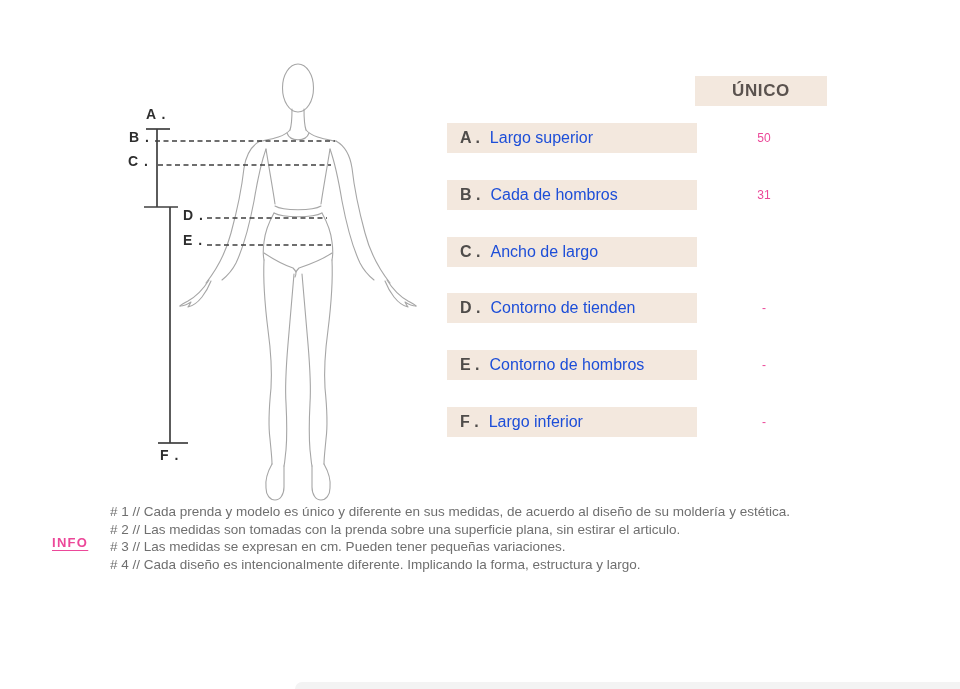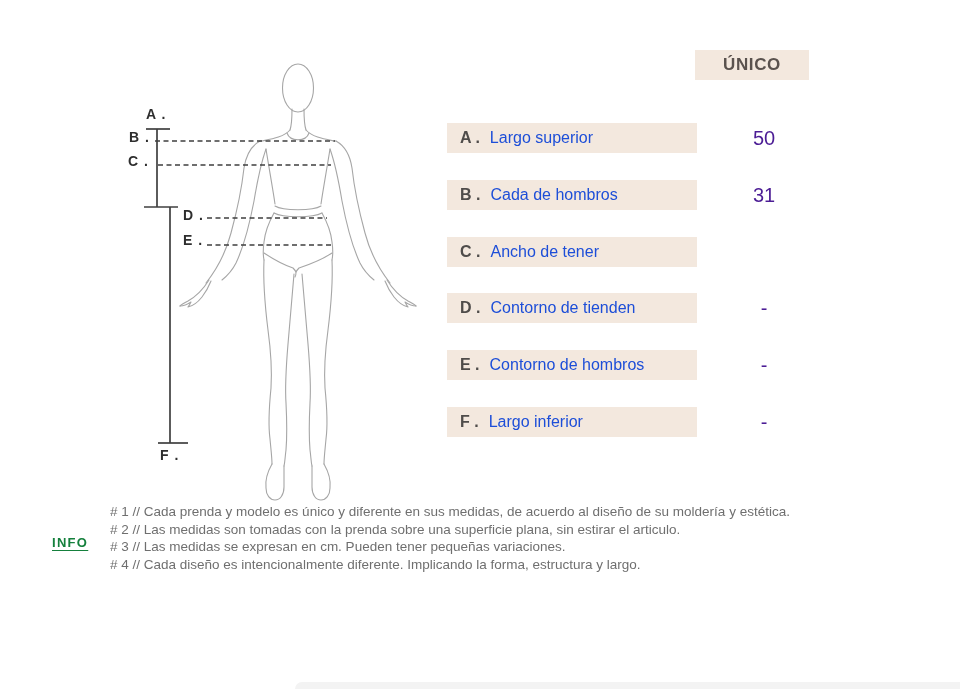--- a/index.html
+++ b/index.html
@@ -14,39 +14,39 @@
     white-space:pre;
   }
   .lbl-a{left:146px;top:106px;}
   .lbl-b{left:129px;top:129px;}
   .lbl-c{left:128px;top:153px;}
   .lbl-d{left:183px;top:207px;}
   .lbl-e{left:183px;top:232px;}
   .lbl-f{left:160px;top:447px;}
   
   .hdr-box{
-    position:absolute;left:695px;top:50px;width:114px;height:30px;background:#f3e8de;
+    position:absolute;left:695px;top:76px;width:132px;height:30px;background:#f3e8de;
     display:flex;align-items:center;justify-content:center;
     font-size:17px;font-weight:bold;color:#5a524e;letter-spacing:.6px;
   }
   .row-label{
     position:absolute;left:447px;width:250px;height:30px;background:#f3e8de;
     display:flex;align-items:center;padding-left:13px;box-sizing:border-box;font-size:16px;
   }
   .row-letter{font-weight:bold;color:#4f4c4a;margin-right:10px;white-space:pre;}
   .row-name{color:#1d4ed8;}
   .row-value{
     position:absolute;left:695px;width:138px;height:30px;
     display:flex;align-items:center;justify-content:center;
-    font-size:20px;color:#4c1d95;
+    font-size:12px;color:#ec4899;
   }
   .t0{top:123px;} .t1{top:180px;} .t2{top:237px;} .t3{top:293px;} .t4{top:350px;} .t5{top:407px;}
   
   .info-heading{
-    position:absolute;left:52px;top:535px;font-size:13px;font-weight:bold;color:#15803d;
+    position:absolute;left:52px;top:535px;font-size:13px;font-weight:bold;color:#ec4899;
     letter-spacing:1.3px;text-decoration:underline;text-underline-offset:3px;
   }
   .info-notes{
     position:absolute;left:110px;top:503px;width:840px;
     font-size:13.5px;color:#6f6f6f;line-height:17.7px;
   }
   .info-note{white-space:nowrap;}
   
   .bottom-strip{
     position:absolute;left:295px;right:0;bottom:0;height:7px;background:#f3f3f3;
@@ -132,21 +132,21 @@
   <div class="row-value t0">50</div>
 
   <div class="row-label t1">
     <span class="row-letter">B .</span>
     <span class="row-name">Cada de hombros</span>
   </div>
   <div class="row-value t1">31</div>
 
   <div class="row-label t2">
     <span class="row-letter">C .</span>
-    <span class="row-name">Ancho de tener</span>
+    <span class="row-name">Ancho de largo</span>
   </div>
 
   <div class="row-label t3">
     <span class="row-letter">D .</span>
     <span class="row-name">Contorno de tienden</span>
   </div>
   <div class="row-value t3">-</div>
 
   <div class="row-label t4">
     <span class="row-letter">E .</span>

